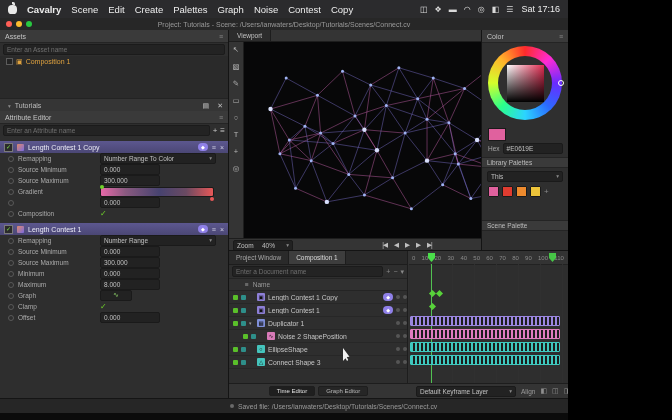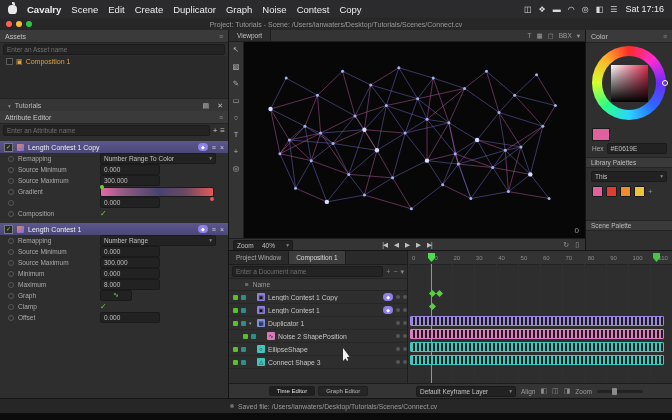--- a/index.html
+++ b/index.html
@@ -1,16 +1,16 @@
 <!DOCTYPE html>
 <html><head>
 <meta charset="utf-8">
 <style>
   html,body{margin:0;padding:0;background:#000;}
-  .screen{position:relative;width:672px;height:420px;background:#7dd3fc;font-family:"Liberation Sans",sans-serif;color:#c8c8c8;overflow:hidden;font-size:8px;}
+  .screen{position:relative;width:568px;height:420px;background:#7dd3fc;font-family:"Liberation Sans",sans-serif;color:#c8c8c8;overflow:hidden;font-size:8px;}
   
   .menubar{position:absolute;top:0;left:0;right:0;height:18px;background:#2b2b2d;display:flex;align-items:center;padding:0 8px;gap:10px;font-size:9.5px;color:#ededed;box-sizing:border-box;}
   .apple{width:9px;height:9px;background:#e8e8e8;border-radius:45% 45% 40% 40%;position:relative;}
   .apple::after{content:"";position:absolute;top:-3px;left:4px;width:3px;height:3px;background:#e8e8e8;border-radius:0 60% 0 60%;}
   .mitem{cursor:default;}
   .mitem.bold{font-weight:bold;}
   .menu-right{margin-left:auto;display:flex;align-items:center;gap:8px;}
   .sicon{font-size:8px;color:#dadada;}
   .clock{font-size:9px;}
   
@@ -134,21 +134,21 @@
 
 <div class="screen">
 
   <div class="menubar">
     <span class="apple"></span>
     <span id="menu-items" style="display:flex;gap:10px;">
         <span class="mitem bold">Cavalry</span>
         <span class="mitem">Scene</span>
         <span class="mitem">Edit</span>
         <span class="mitem">Create</span>
-        <span class="mitem">Duplicator</span>
+        <span class="mitem">Palettes</span>
         <span class="mitem">Graph</span>
         <span class="mitem">Noise</span>
         <span class="mitem">Contest</span>
         <span class="mitem">Copy</span>
       </span>
     <span class="menu-right">
       <span id="status-icons" style="display:flex;gap:7px;">
           <span class="sicon">◫</span>
           <span class="sicon">❖</span>
           <span class="sicon">▬</span>

